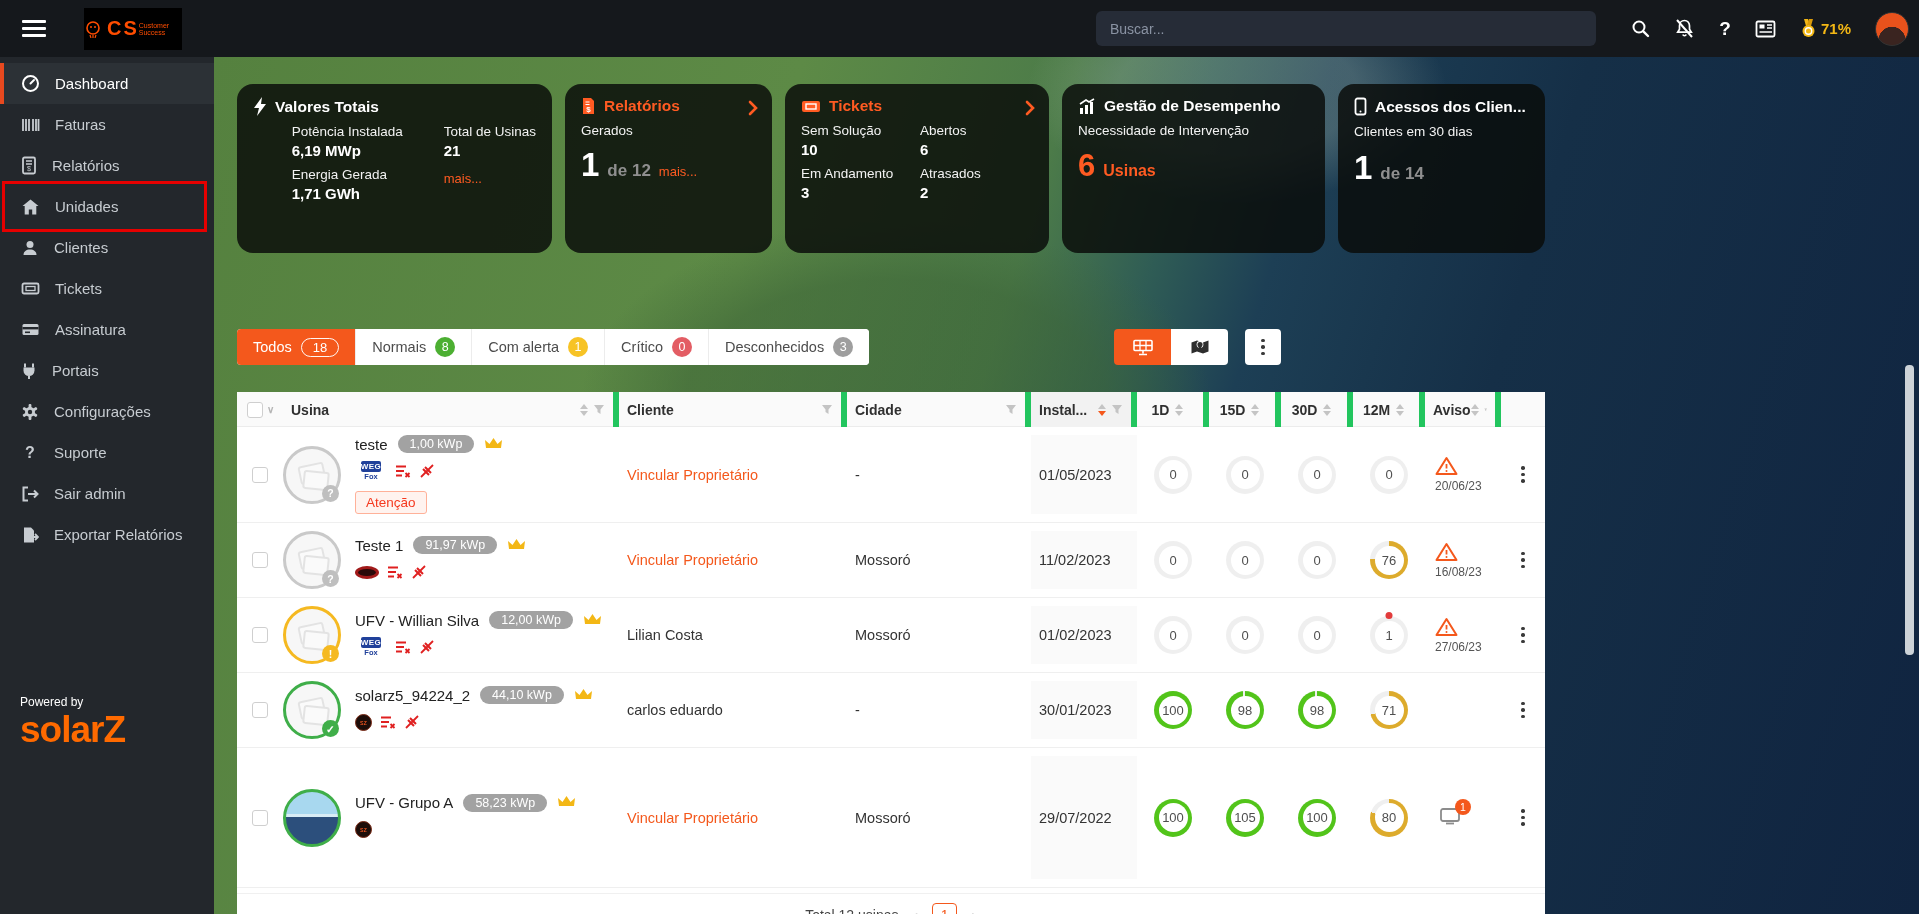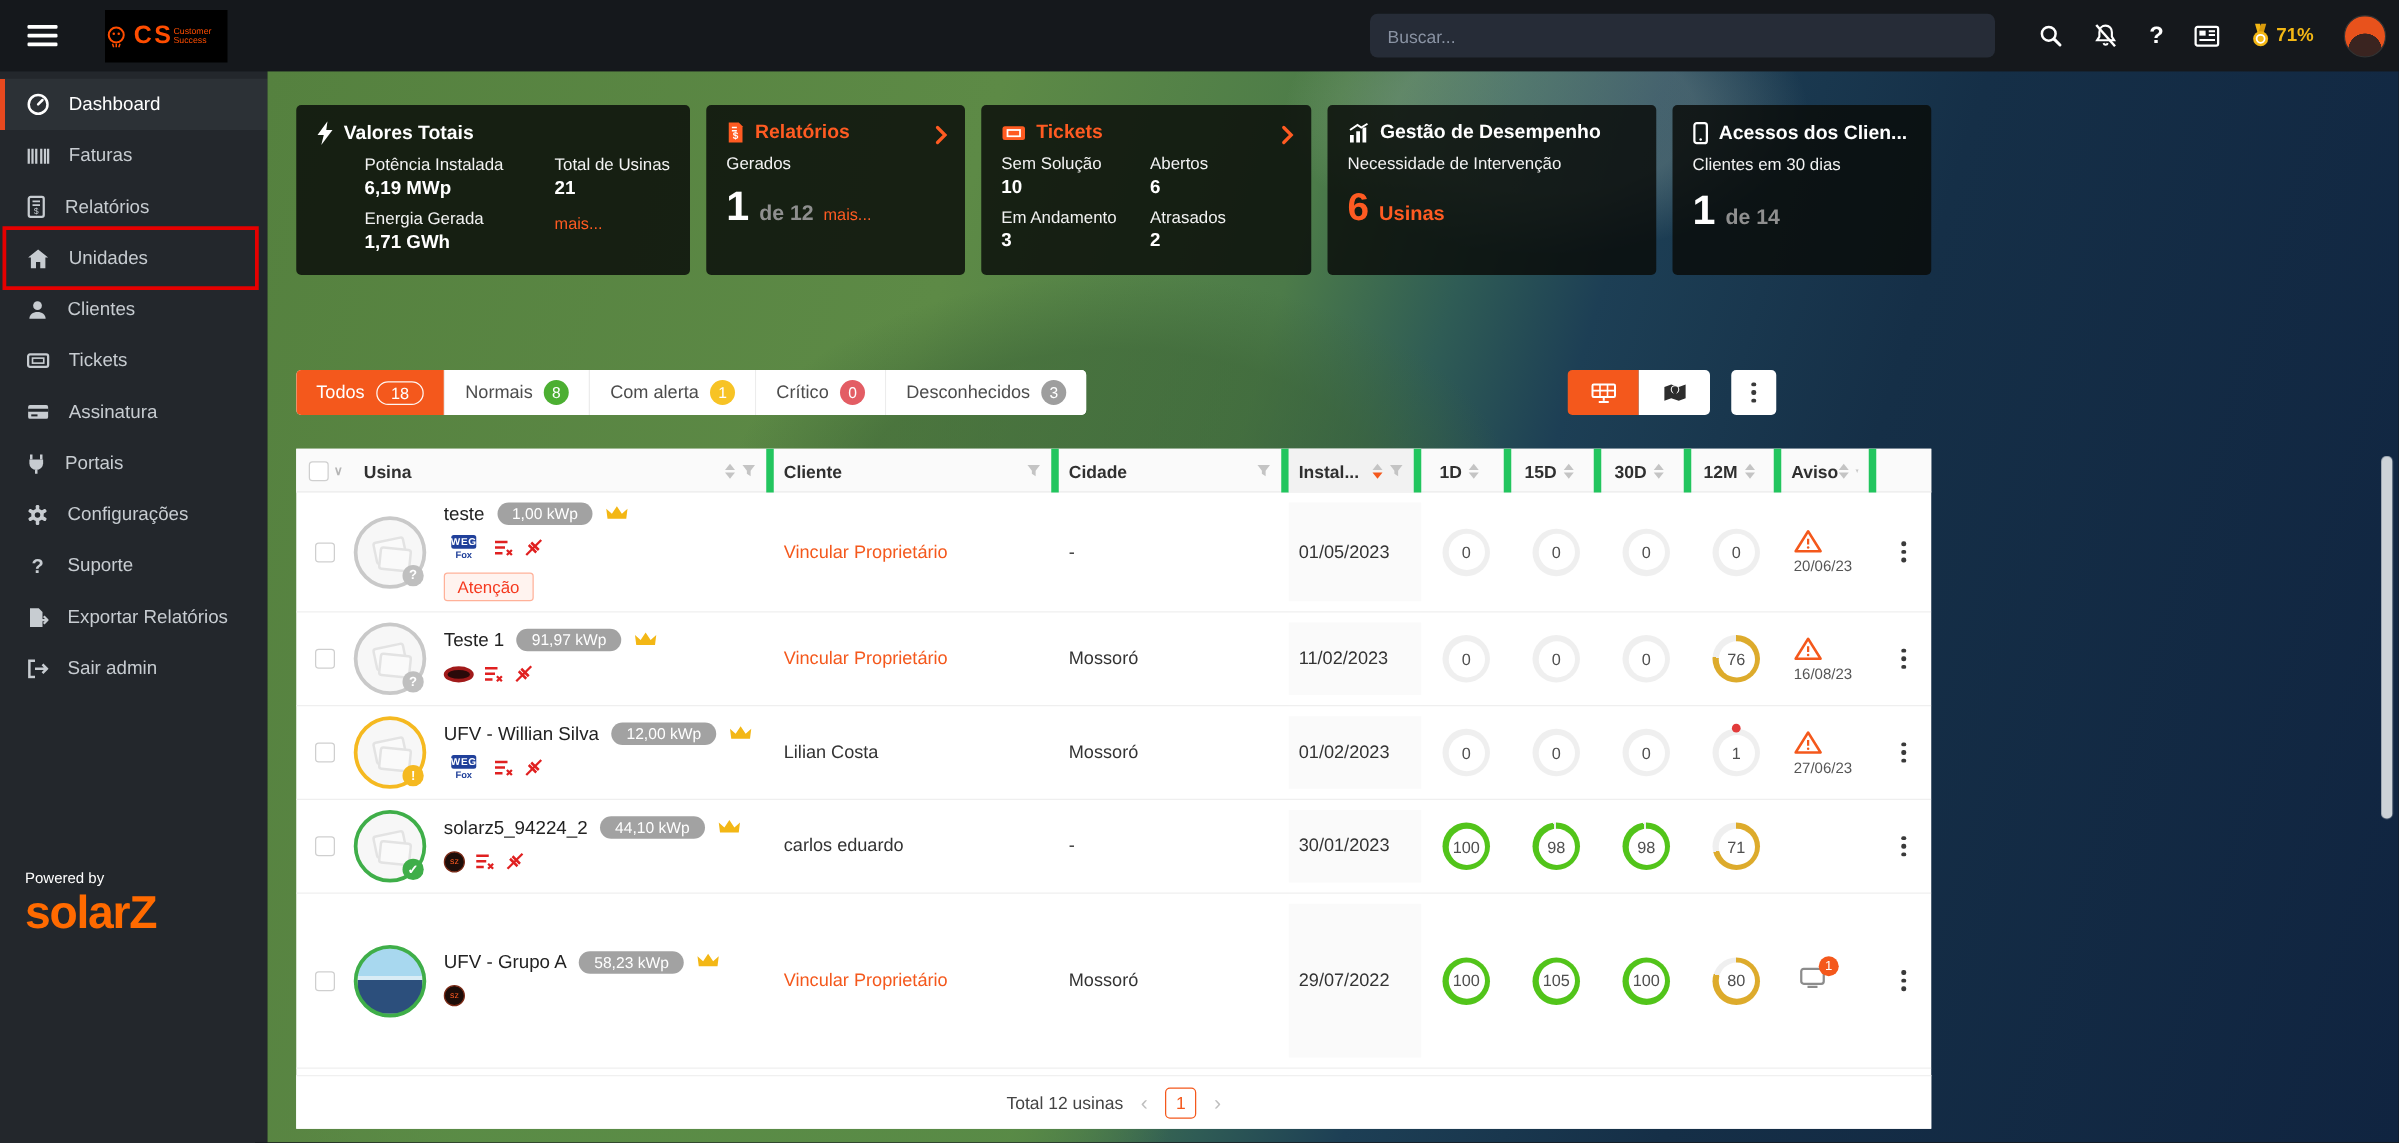--- a/index.html
+++ b/index.html
@@ -36,40 +36,40 @@
   .main { flex:1; position:relative; padding:27px 0 0 23px;
     background:
       radial-gradient(500px 260px at 22% 96%, rgba(90,140,70,.9) 0 45%, transparent 70%),
       radial-gradient(300px 160px at 60% 4%, rgba(190,205,185,.25) 0 40%, transparent 70%),
       radial-gradient(420px 240px at 40% 40%, rgba(60,100,55,.55) 0 50%, transparent 75%),
       linear-gradient(107deg, #55813f 0%, #5d8a46 30%, #4c7b49 44%, #2f5c55 51%, #1d3f55 57%, #152f47 70%, #102440 100%);
   }
 
   
   .cards { display:flex; gap:13px; width:1308px; }
-  .card { background:rgba(10,12,10,.84); border-radius:4px; padding:13px 16px; color:#fff; height:136px; position:relative; }
+  .card { background:rgba(10,12,10,.84); border-radius:16px; padding:13px 16px; color:#fff; height:169px; position:relative; }
   .c1{width:315px}.c2{width:207px}.c3{width:264px}.c4{width:263px}.c5{width:207px}
   .ctitle { display:flex; align-items:center; gap:8px; font-size:15.5px; font-weight:bold; }
   .ctitle.orange { color:#ff5b22; }
   .chev { position:absolute; right:14px; top:16px; cursor:pointer; }
   .clabel { font-size:13.5px; color:#f2f2f2; margin-top:8px; }
   .cval { font-size:15px; font-weight:bold; margin-top:3px; }
   .c1grid { display:flex;justify-content:flex-end; }
   .c1col1 { width:152px; }
   .bignum { font-size:33px; font-weight:bold; line-height:1; }
   .dim { color:#8f8f8f; font-size:17px; font-weight:bold; }
   .mais { color:#ff5b22; font-size:13px; cursor:pointer; }
   .c2line { display:flex; align-items:baseline; gap:8px; margin-top:10px; }
   .c3grid { display:grid; grid-template-columns:1fr 1fr; column-gap:6px; }
   .c4num { color:#ff5b22; font-size:31px; font-weight:bold; line-height:1; }
   .c4suf { color:#ff5b22; font-size:16px; font-weight:bold; }
   .c4line,.c5line { display:flex; align-items:baseline; gap:8px; margin-top:12px; }
 
   
-  .toolbar { width:1184px; margin-top:76px; display:flex; justify-content:space-between; align-items:flex-end; }
+  .toolbar { width:1044px; margin-top:76px; display:flex; justify-content:space-between; align-items:flex-end; }
   .tabs { display:flex; background:#fff; border-radius:4px; overflow:hidden; height:36px; }
   .tab { display:flex; align-items:center; gap:9px; padding:0 16px; font-size:14.5px; color:#4c4c4c; border-right:1px solid #ececec; cursor:pointer; background:#fff; }
   .tab:last-child { border-right:none; }
   .tab.active { background:#f4581c; color:#fff; }
   .pillbadge { border:1px solid rgba(255,255,255,.95); border-radius:12px; padding:1px 11px; font-size:13px; }
   .cbadge { width:20px; height:20px; border-radius:50%; color:#fff; font-size:12.5px; display:flex; align-items:center; justify-content:center; }
   .bg-green{background:#4caf32}.bg-yellow{background:#f7c325}.bg-red{background:#e35d64}.bg-gray{background:#9e9e9e}
   .viewctl { display:flex; align-items:center; gap:17px; }
   .seg { display:flex; border-radius:4px; overflow:hidden; }
   .segbtn { width:57px; height:36px; display:flex; align-items:center; justify-content:center; cursor:pointer; background:#fff; }
@@ -273,32 +273,32 @@
         </svg>
       <span>Configurações</span>
     </div>
     <div class="sitem">
       <svg width="18" height="18" viewBox="0 0 18 18">
           <text x="9" y="14" font-size="16" font-weight="bold" fill="currentColor" text-anchor="middle">?</text>
         </svg>
       <span>Suporte</span>
     </div>
     <div class="sitem">
+      <svg width="18" height="16" viewBox="0 0 18 16">
+          <path d="M7 1.5H2.5v13H7" fill="none" stroke="currentColor" stroke-width="2"></path>
+          <path d="M7 8h9M13 4.5L16.5 8 13 11.5" fill="none" stroke="currentColor" stroke-width="2"></path>
+        </svg>
+      <span>Sair admin</span>
+    </div>
+    <div class="sitem">
       <svg width="18" height="18" viewBox="0 0 18 18">
           <path d="M3 1.5h7l3 3V16.5H3z" fill="currentColor"></path>
           <path d="M10 11h7M14 8l3 3-3 3" stroke="currentColor" stroke-width="1.8" fill="none"></path>
         </svg>
       <span>Exportar Relatórios</span>
-    </div>
-    <div class="sitem">
-      <svg width="18" height="16" viewBox="0 0 18 16">
-          <path d="M7 1.5H2.5v13H7" fill="none" stroke="currentColor" stroke-width="2"></path>
-          <path d="M7 8h9M13 4.5L16.5 8 13 11.5" fill="none" stroke="currentColor" stroke-width="2"></path>
-        </svg>
-      <span>Sair admin</span>
     </div>
     <div class="powered">
       <div class="pby">Powered by</div>
       <div class="brand">solarZ</div>
     </div>
   </aside>
 
   <main class="main">
 
     <div class="cards">

